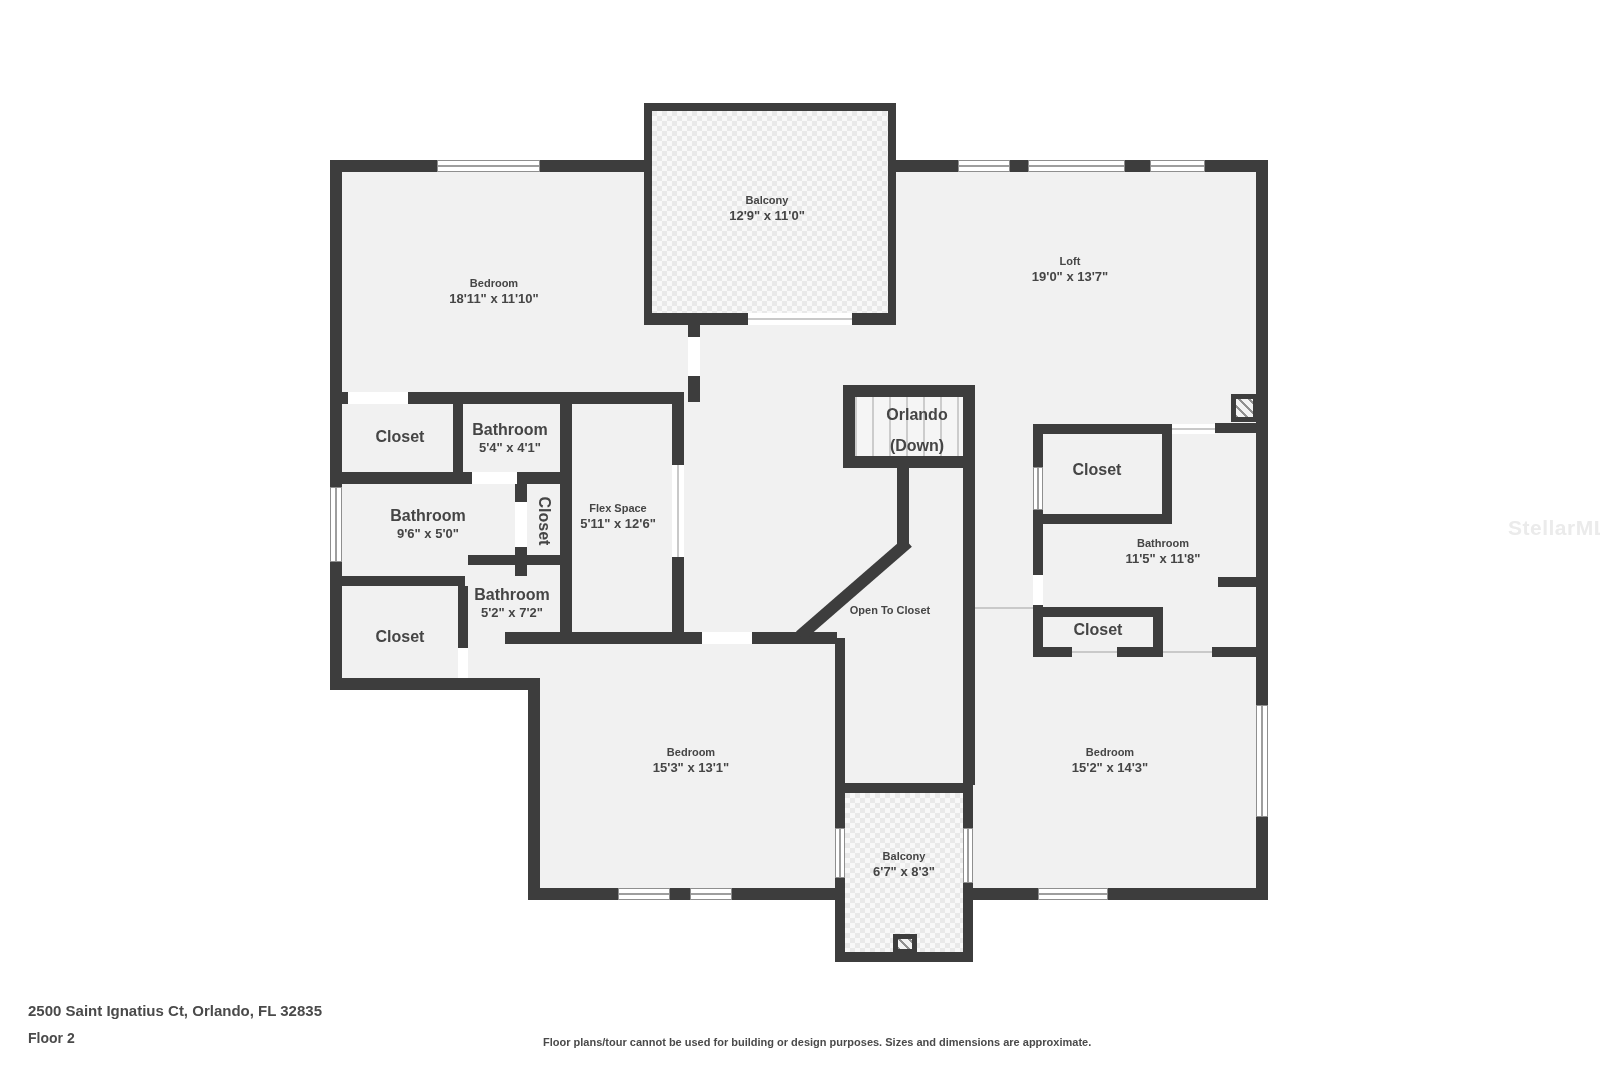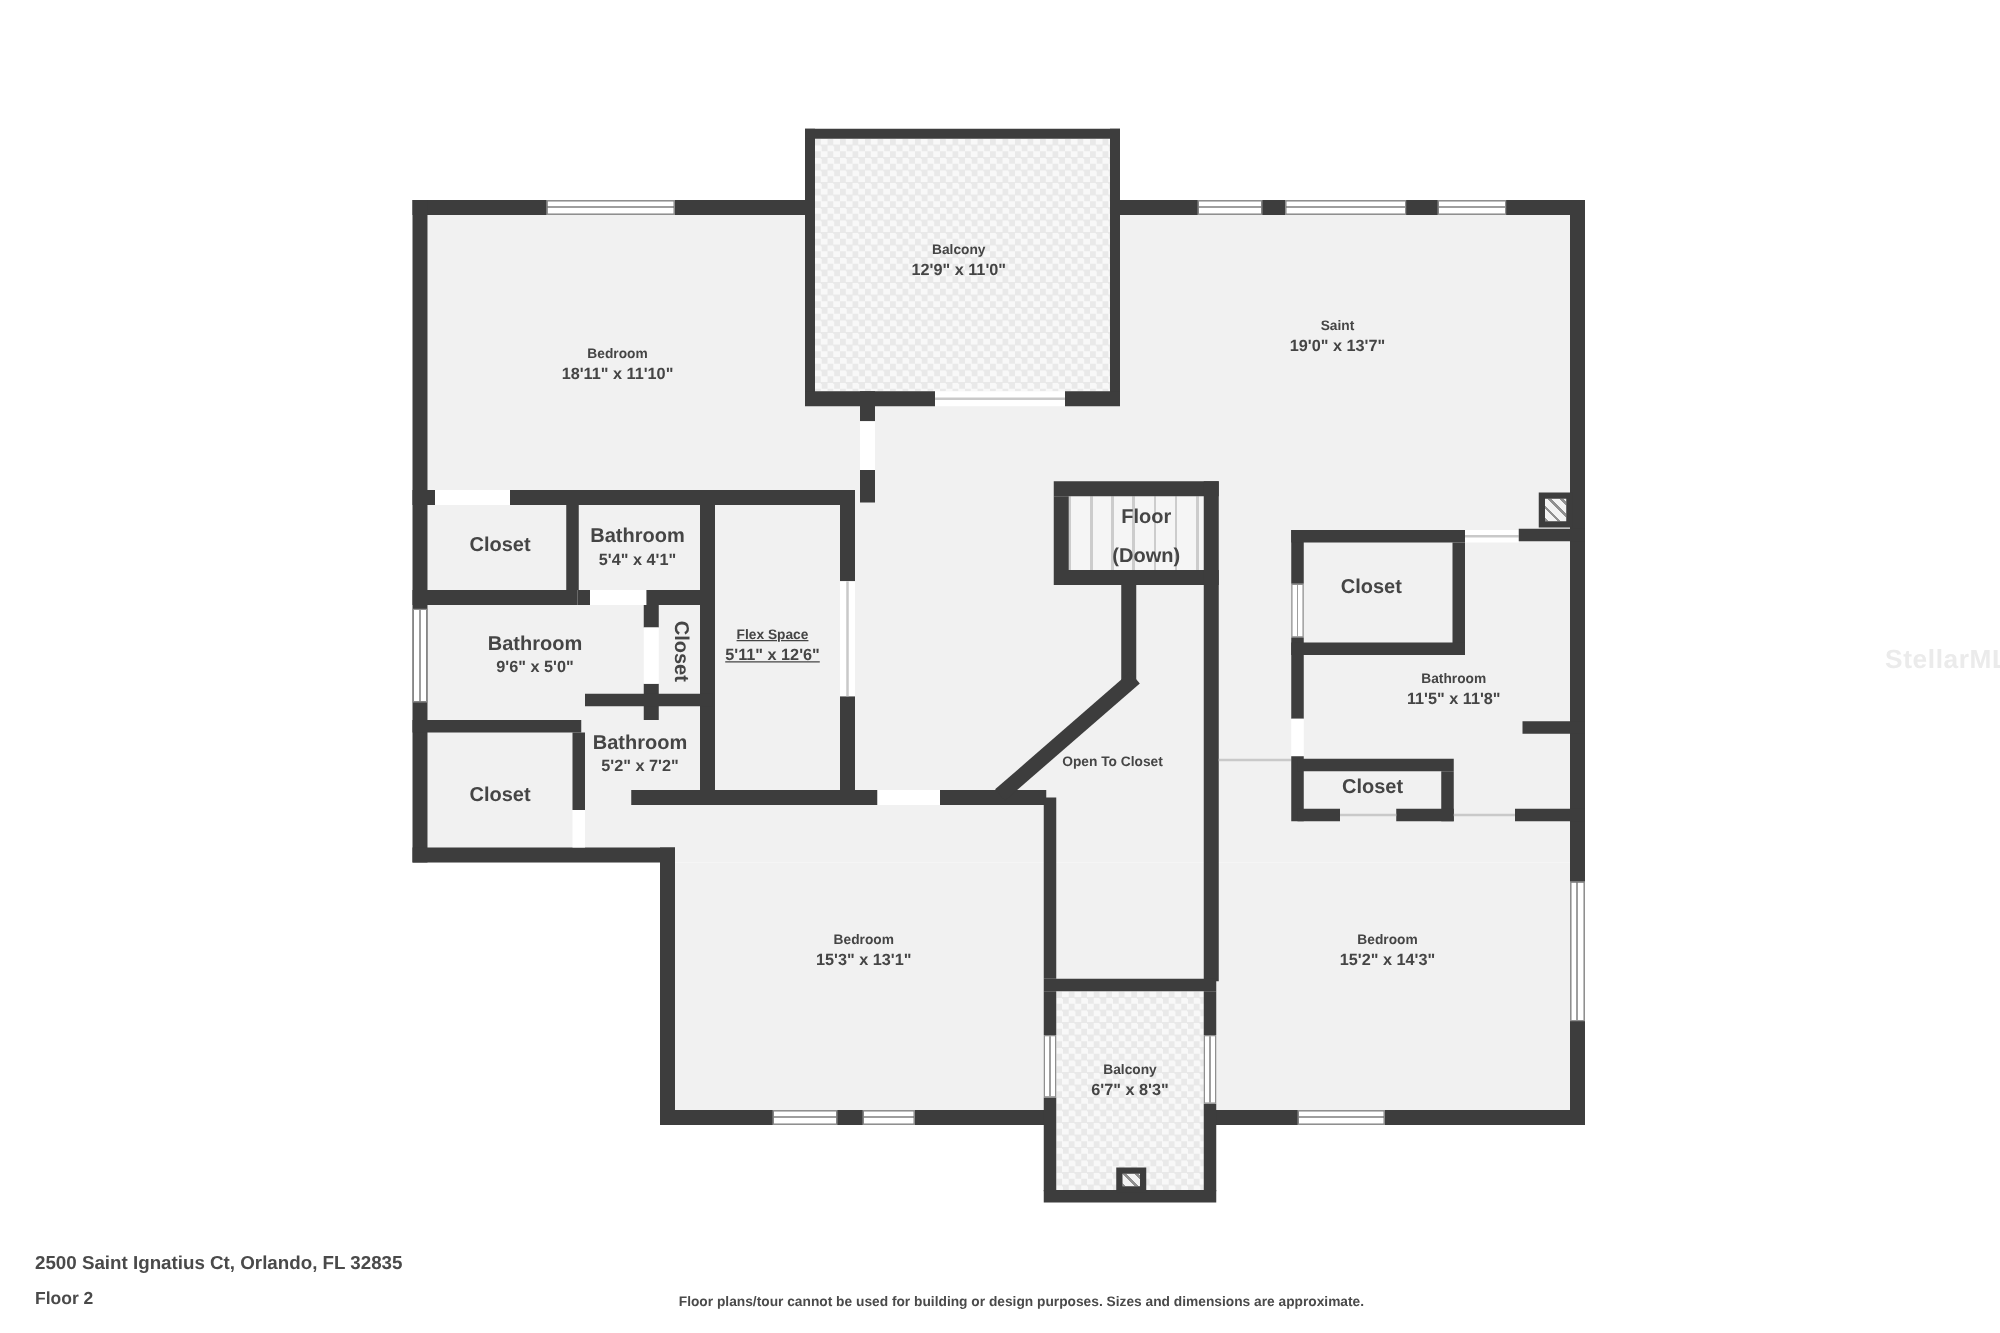--- a/index.html
+++ b/index.html
@@ -155,43 +155,43 @@
 
   <div class="room-label" style="left:767px;top:209px;">
     <span class="room-name">Balcony</span>
     <span class="room-dims">12'9" x 11'0"</span>
   </div>
   <div class="room-label" style="left:494px;top:292px;">
     <span class="room-name">Bedroom</span>
     <span class="room-dims">18'11" x 11'10"</span>
   </div>
   <div class="room-label" style="left:1070px;top:270px;">
-    <span class="room-name">Saint</span>
+    <span class="room-name">Loft</span>
     <span class="room-dims">19'0" x 13'7"</span>
   </div>
   <div class="room-label small" style="left:400px;top:437px;">
     <span class="room-name">Closet</span>
   </div>
   <div class="room-label small" style="left:510px;top:438px;">
     <span class="room-name">Bathroom</span>
     <span class="room-dims">5'4" x 4'1"</span>
   </div>
   <div class="room-label small" style="left:428px;top:524px;">
     <span class="room-name">Bathroom</span>
     <span class="room-dims">9'6" x 5'0"</span>
   </div>
   <div class="room-label small vert" style="left:544px;top:521px;">
     <span class="room-name">Closet</span>
   </div>
-  <div class="room-label" style="left:618px;top:517px;text-decoration:underline;">
+  <div class="room-label" style="left:618px;top:517px;">
     <span class="room-name">Flex Space</span>
     <span class="room-dims">5'11" x 12'6"</span>
   </div>
   <div class="room-label small stairs" style="left:917px;top:430px;">
-    <span class="room-name">Floor</span>
+    <span class="room-name">Orlando</span>
     <span class="room-dims">(Down)</span>
   </div>
   <div class="room-label small" style="left:1097px;top:470px;">
     <span class="room-name">Closet</span>
   </div>
   <div class="room-label" style="left:1163px;top:552px;">
     <span class="room-name">Bathroom</span>
     <span class="room-dims">11'5" x 11'8"</span>
   </div>
   <div class="room-label" style="left:890px;top:611px;">

